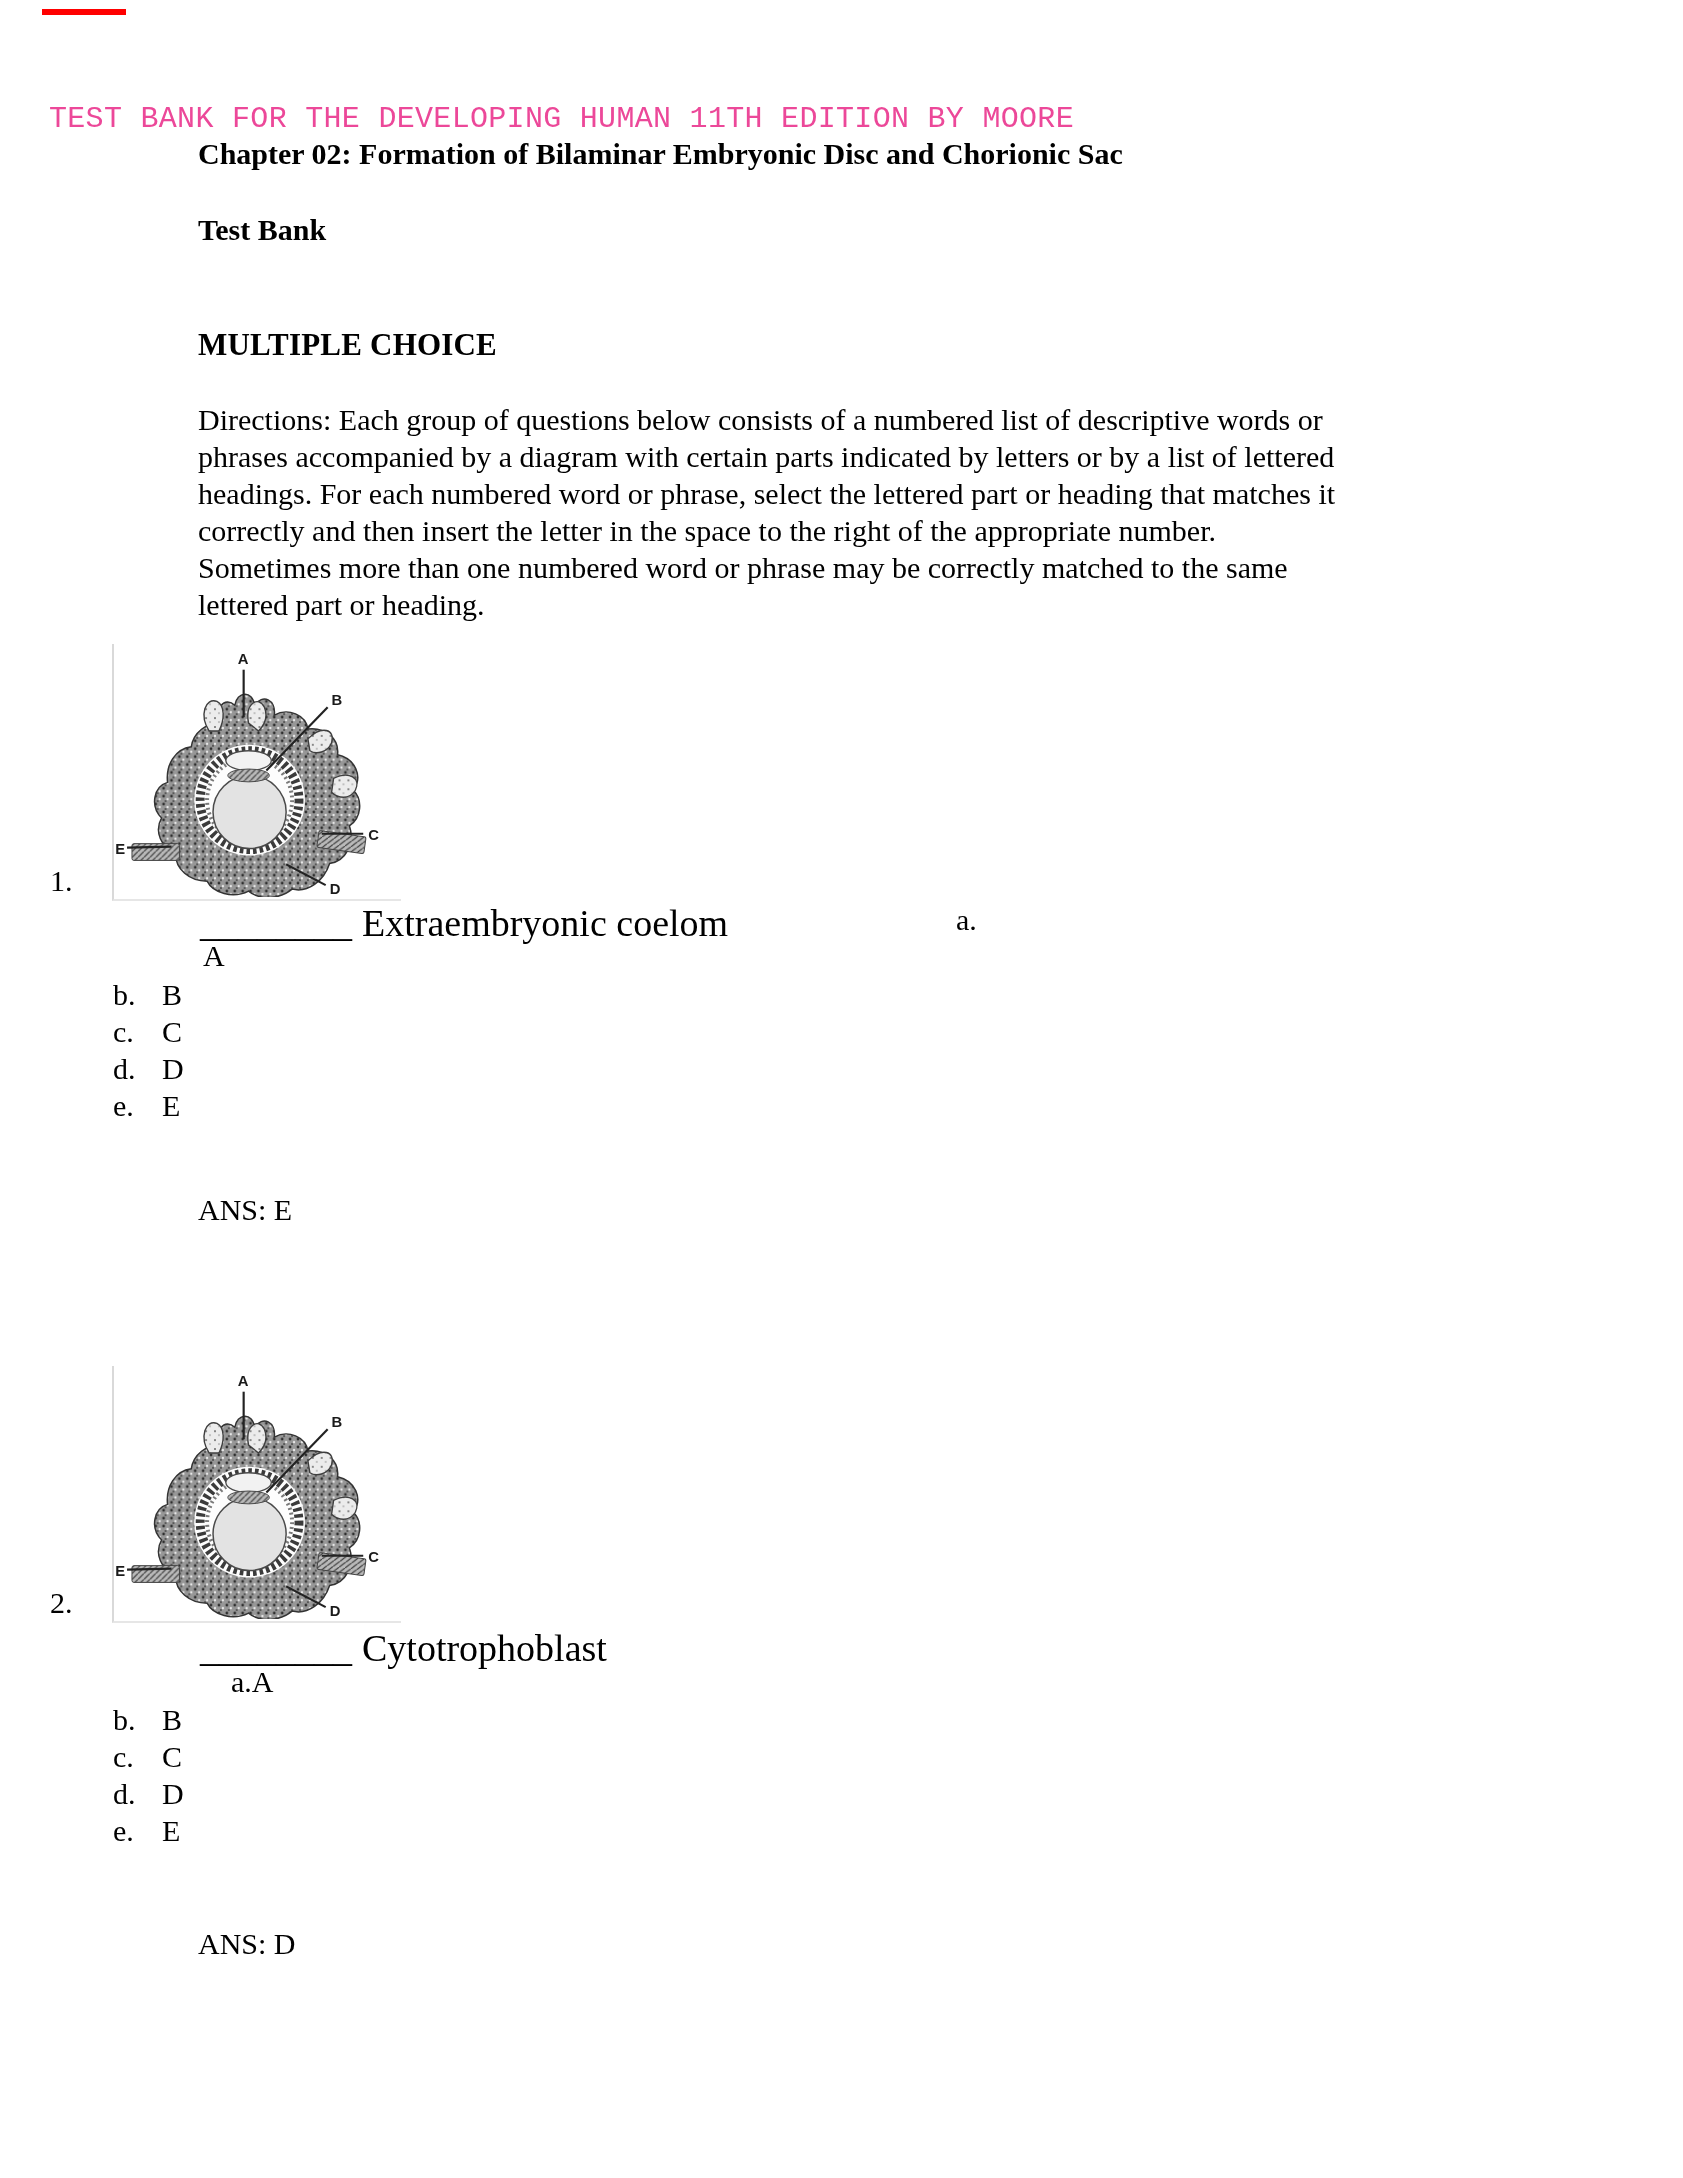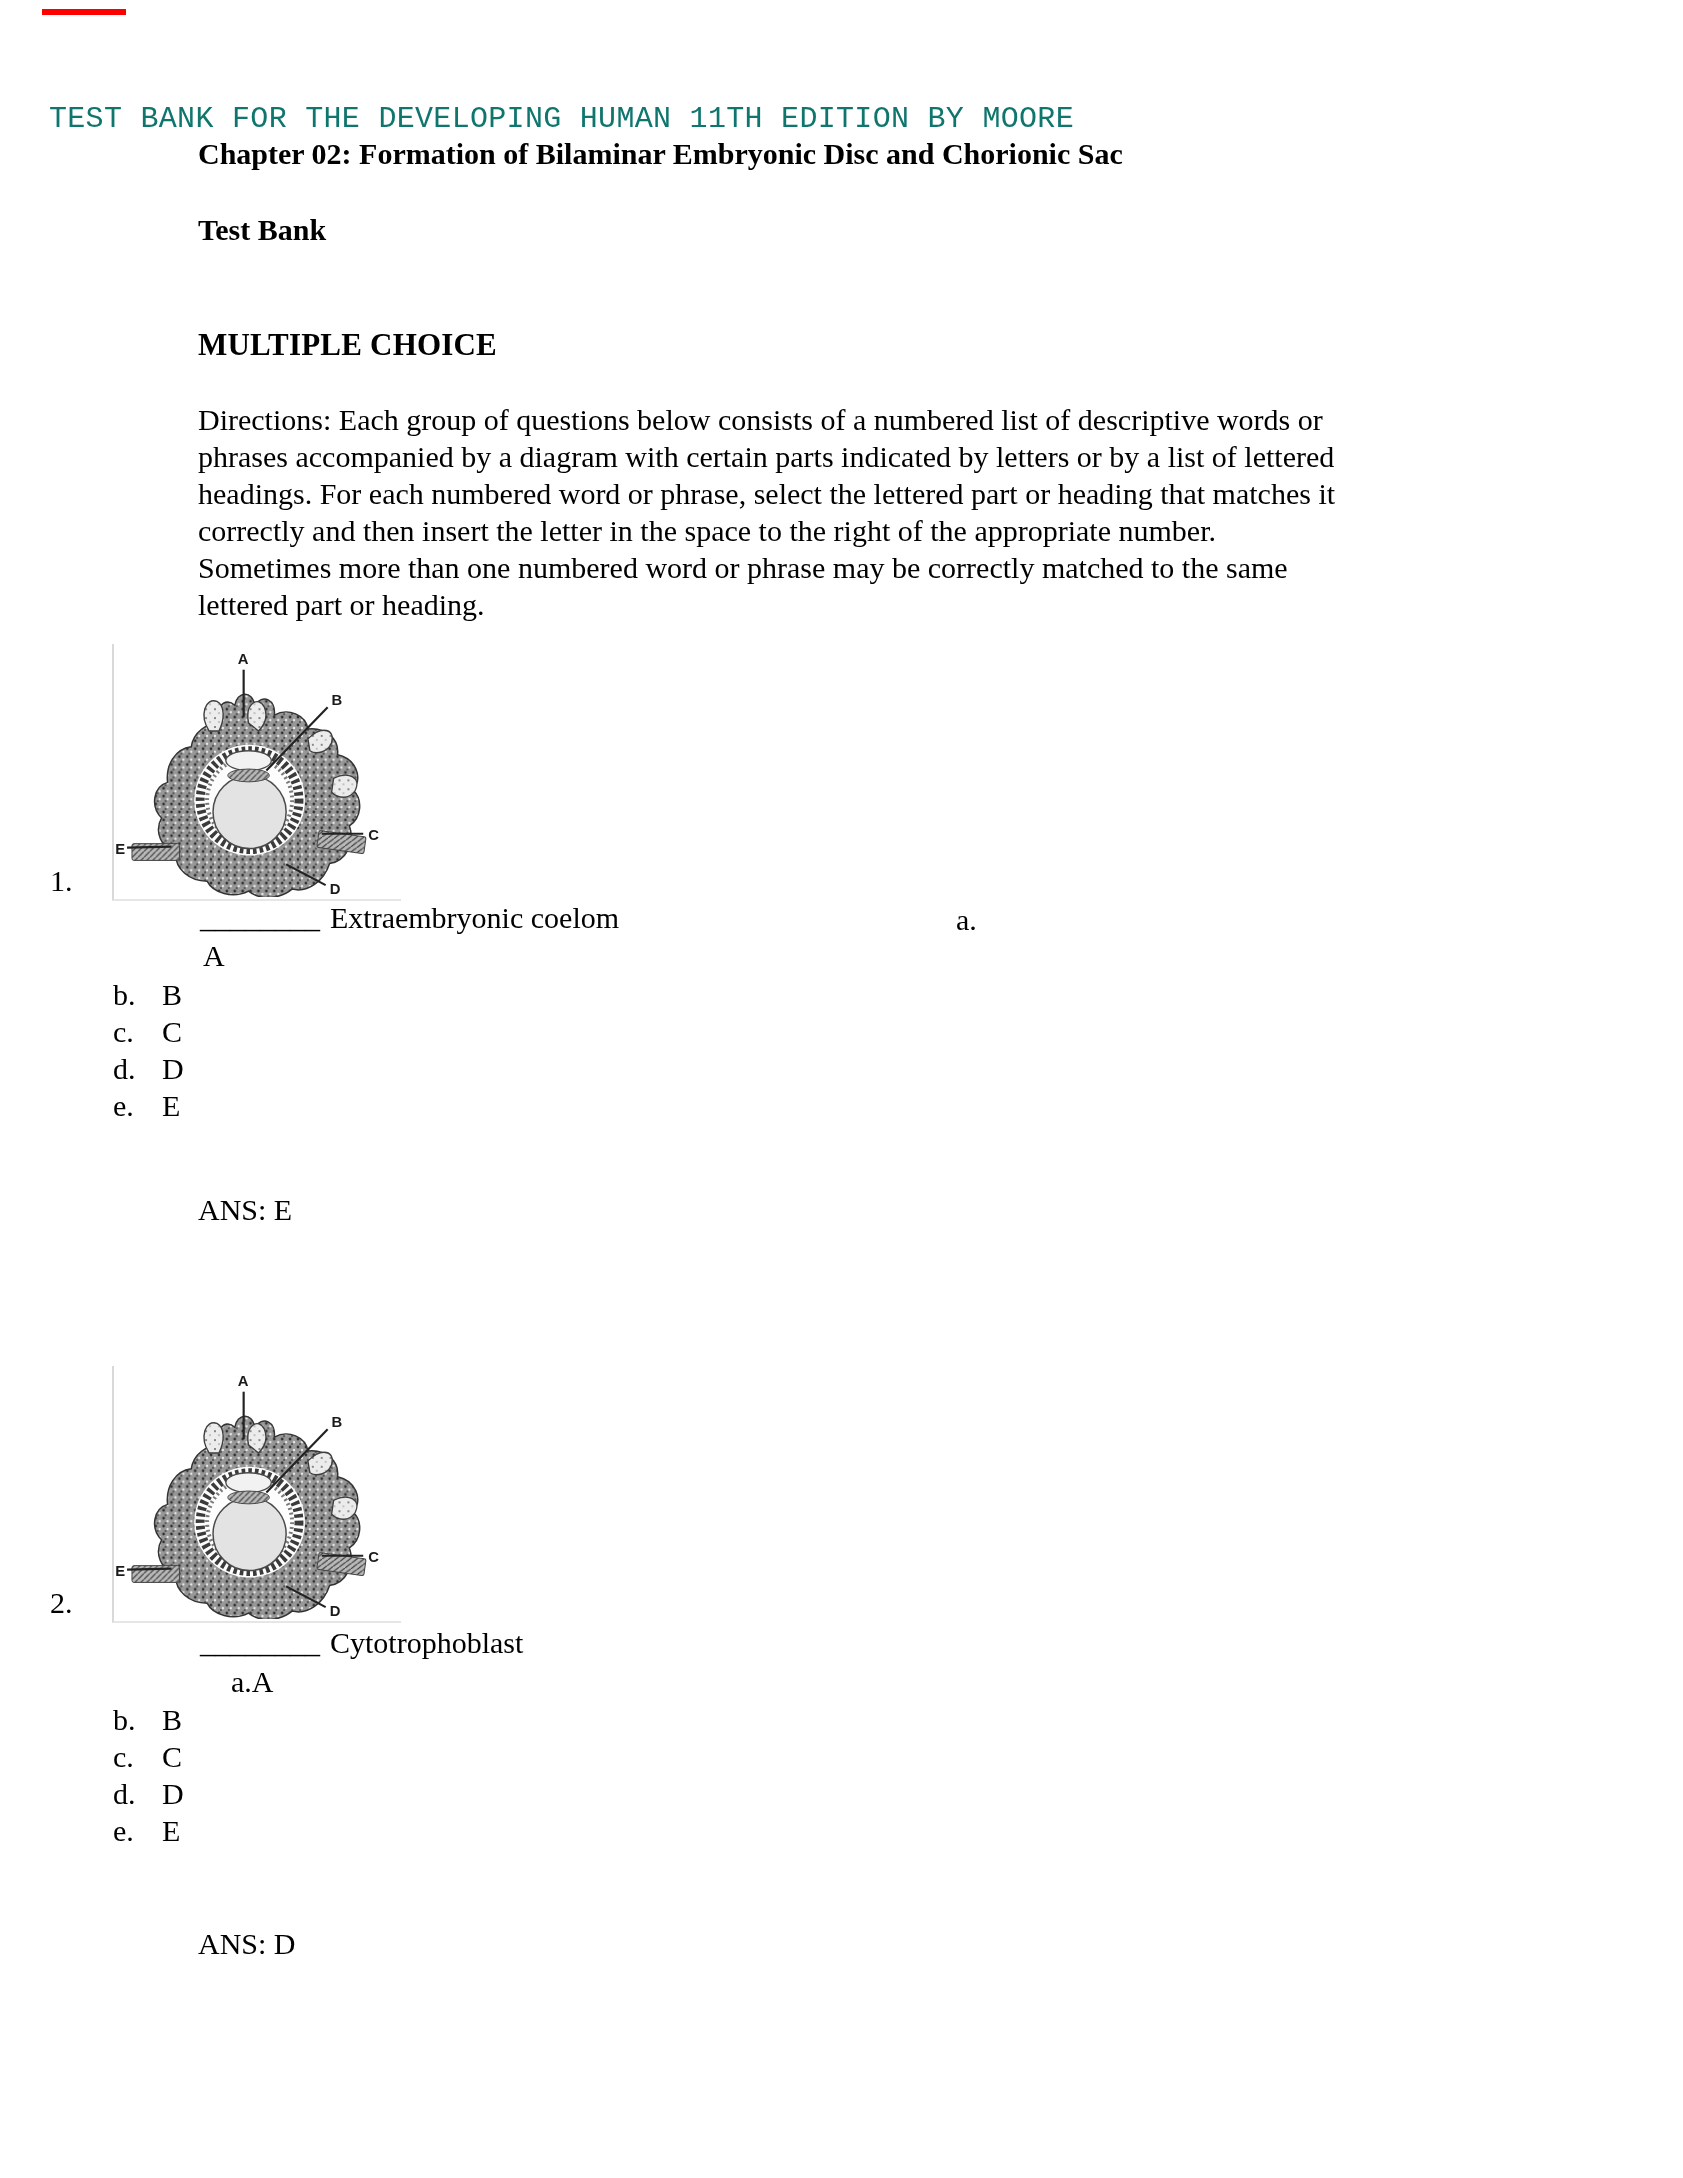--- a/index.html
+++ b/index.html
@@ -1,32 +1,32 @@
 <!DOCTYPE html>
 <html><head>
 <meta charset="utf-8">
 <style>
   html,body{margin:0;padding:0;background:#ffffff;}
   .page{position:relative;width:1683px;height:2178px;background:#ffffff;overflow:hidden;
         font-family:"Liberation Serif",serif;color:#000;}
   .abs{position:absolute;}
   .red-mark{left:42px;top:9px;width:84px;height:6px;background:#ff0000;}
   .mono-header{left:49px;top:102px;font-family:"Liberation Mono",monospace;font-size:30px;
-               letter-spacing:0.3px;color:#0f766e;white-space:pre;}
+               letter-spacing:0.3px;color:#ec4899;white-space:pre;}
   .chapter-title{left:198px;top:137px;font-size:30px;font-weight:bold;white-space:pre;}
   .subtitle{left:198px;top:213px;font-size:30px;font-weight:bold;}
   .section-heading{left:198px;top:327px;font-size:31px;font-weight:bold;letter-spacing:0.2px;}
   .directions{left:198px;top:401px;font-size:30px;line-height:37px;white-space:pre;}
   .diagram{left:112px;width:287px;height:255px;border-left:2px solid #d9d9d9;
            border-bottom:2px solid #e6e6e6;}
   #diagram-1{top:644px;}
   #diagram-2{top:1366px;}
   .qnum{left:50px;font-size:30px;}
   #q1-num{top:864px;} #q2-num{top:1586px;}
-  .qline{left:200px;font-size:30px;white-space:pre;}
+  .qline{left:200px;font-size:38px;white-space:pre;}
   #q1-line{top:901px;} #q2-line{top:1626px;}
   .qline .prompt{margin-left:10px;}
   .opt-a-right{left:956px;top:903px;font-size:30px;}
   .opt-a-value{left:203px;font-size:30px;}
   #q1-aval{top:939px;} #q2-aval{top:1665px;margin-left:28px;}
   .options{left:113px;font-size:30px;}
   #q1-options{top:978px;} #q2-options{top:1703px;}
   .optrow{display:flex;height:37px;align-items:flex-start;}
   .optrow .letter{display:inline-block;width:49px;}
   .ans{left:198px;font-size:30px;}

